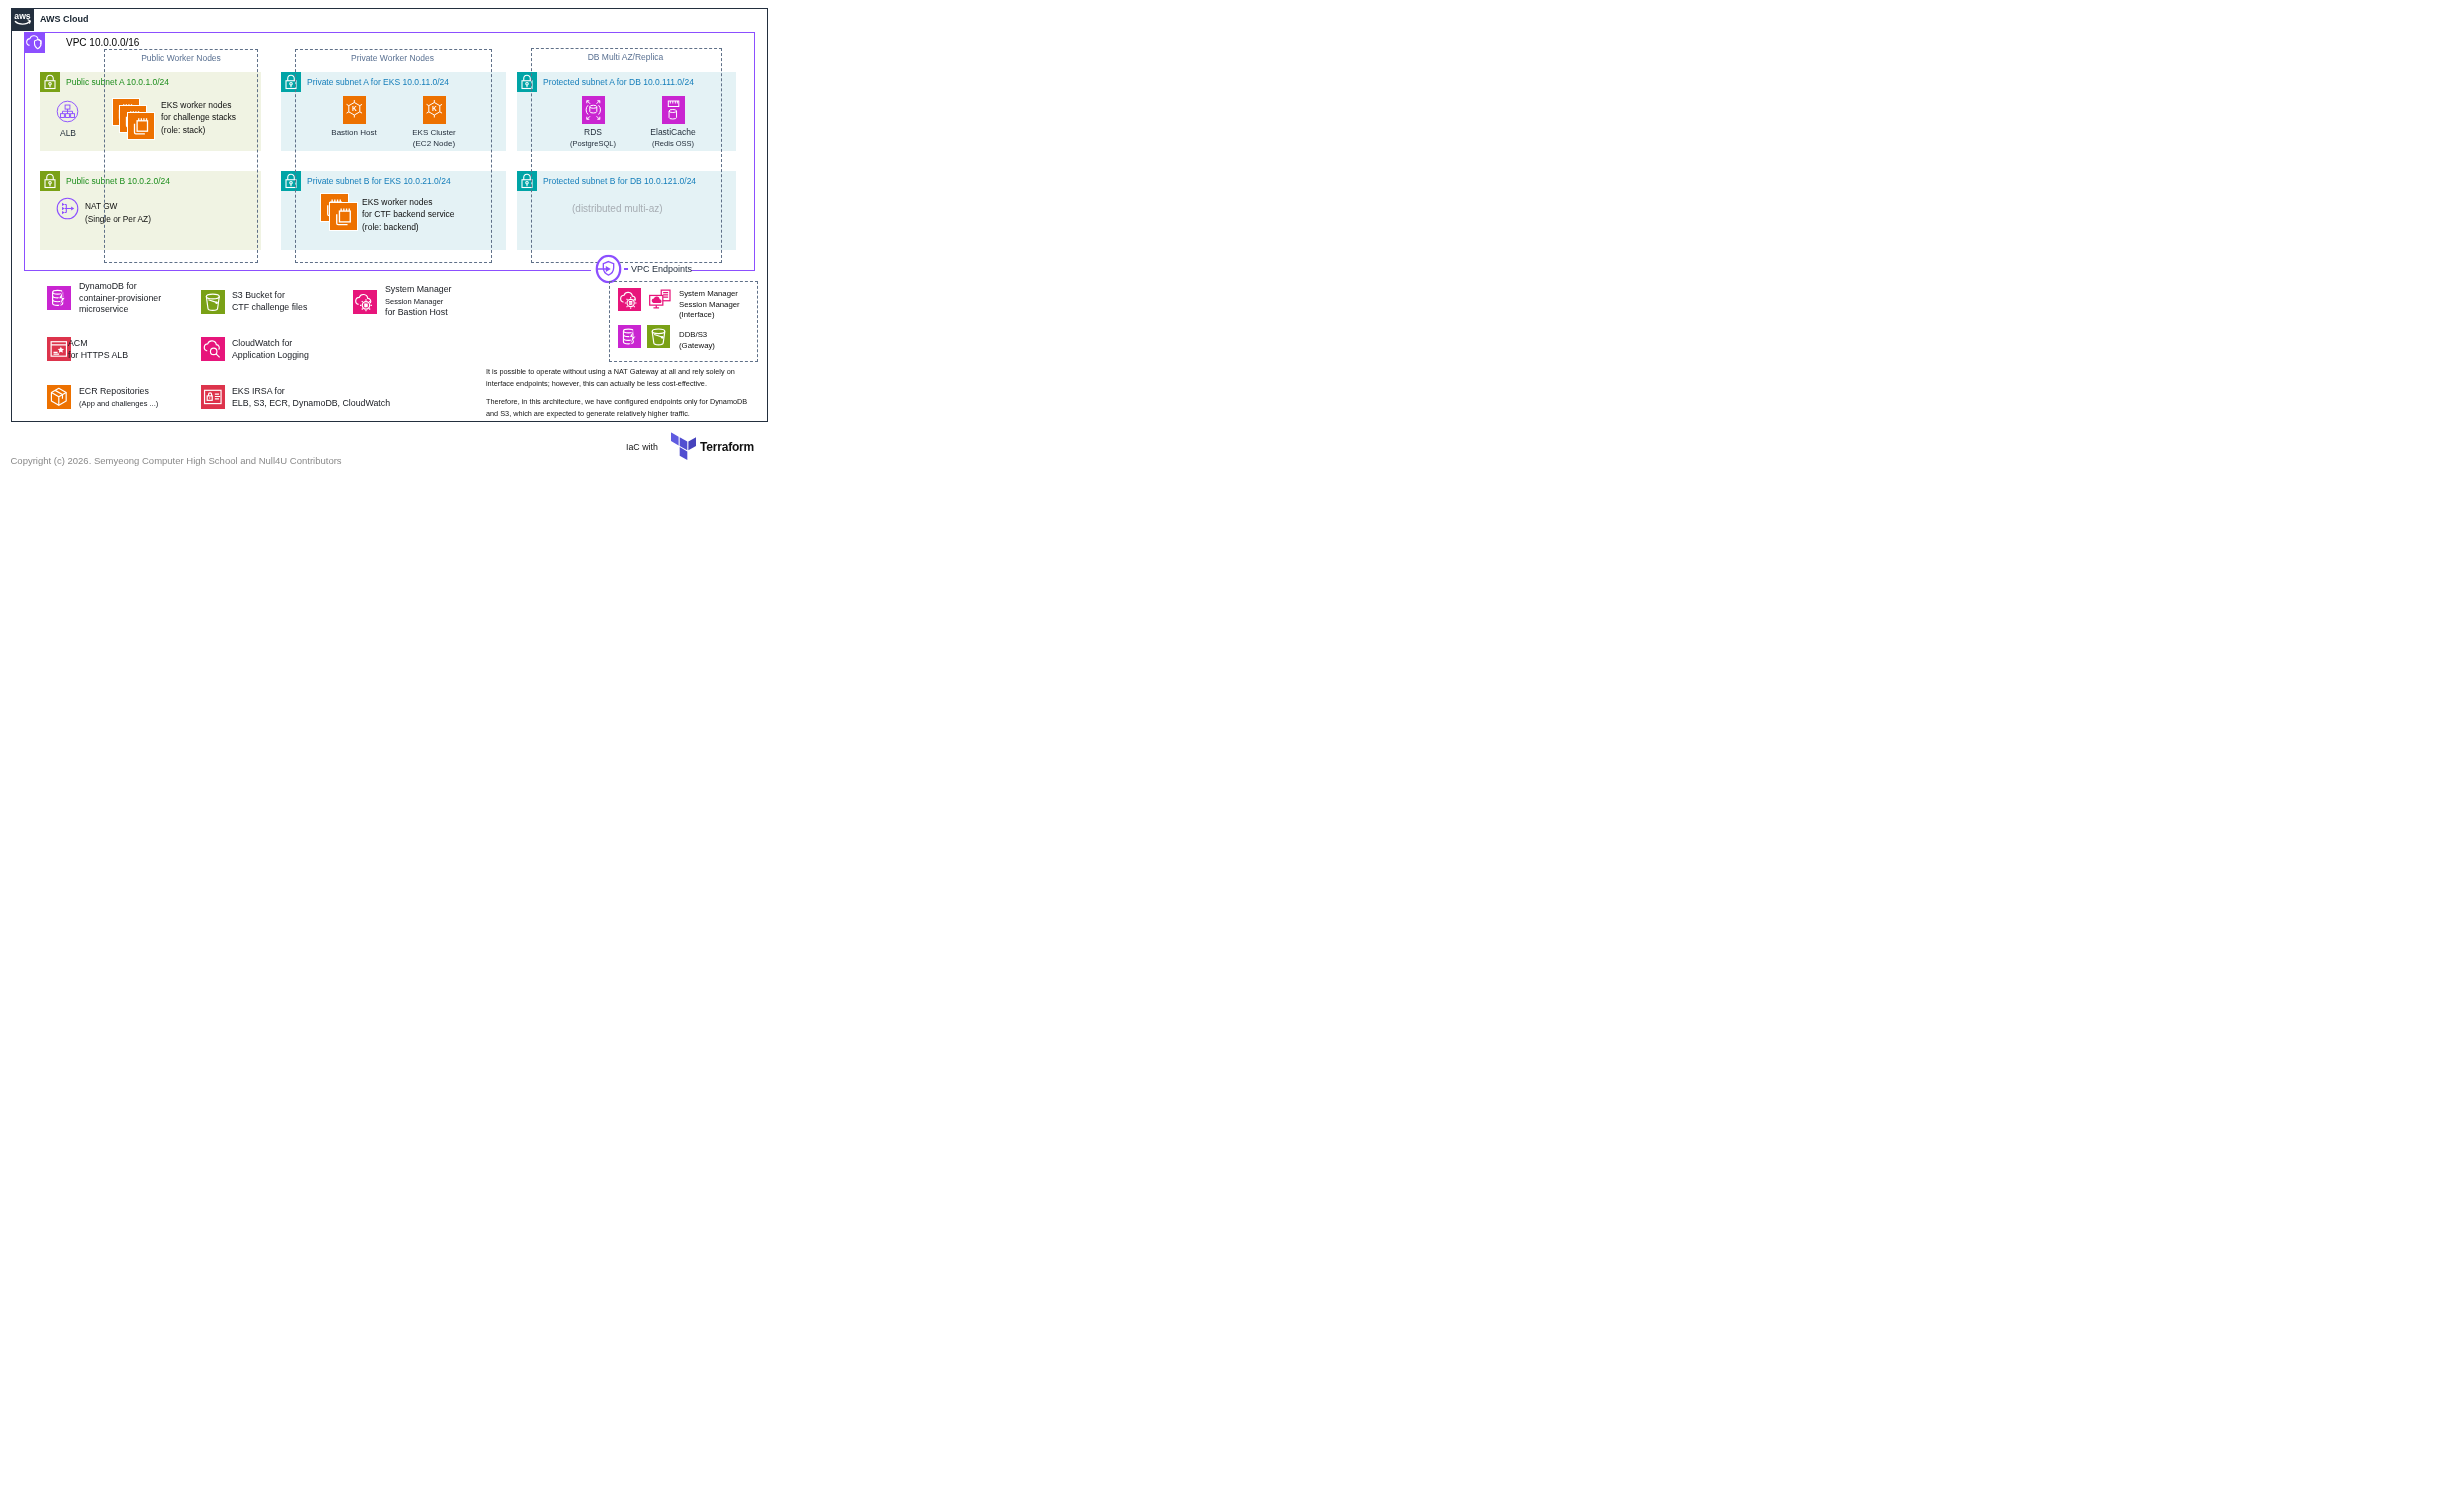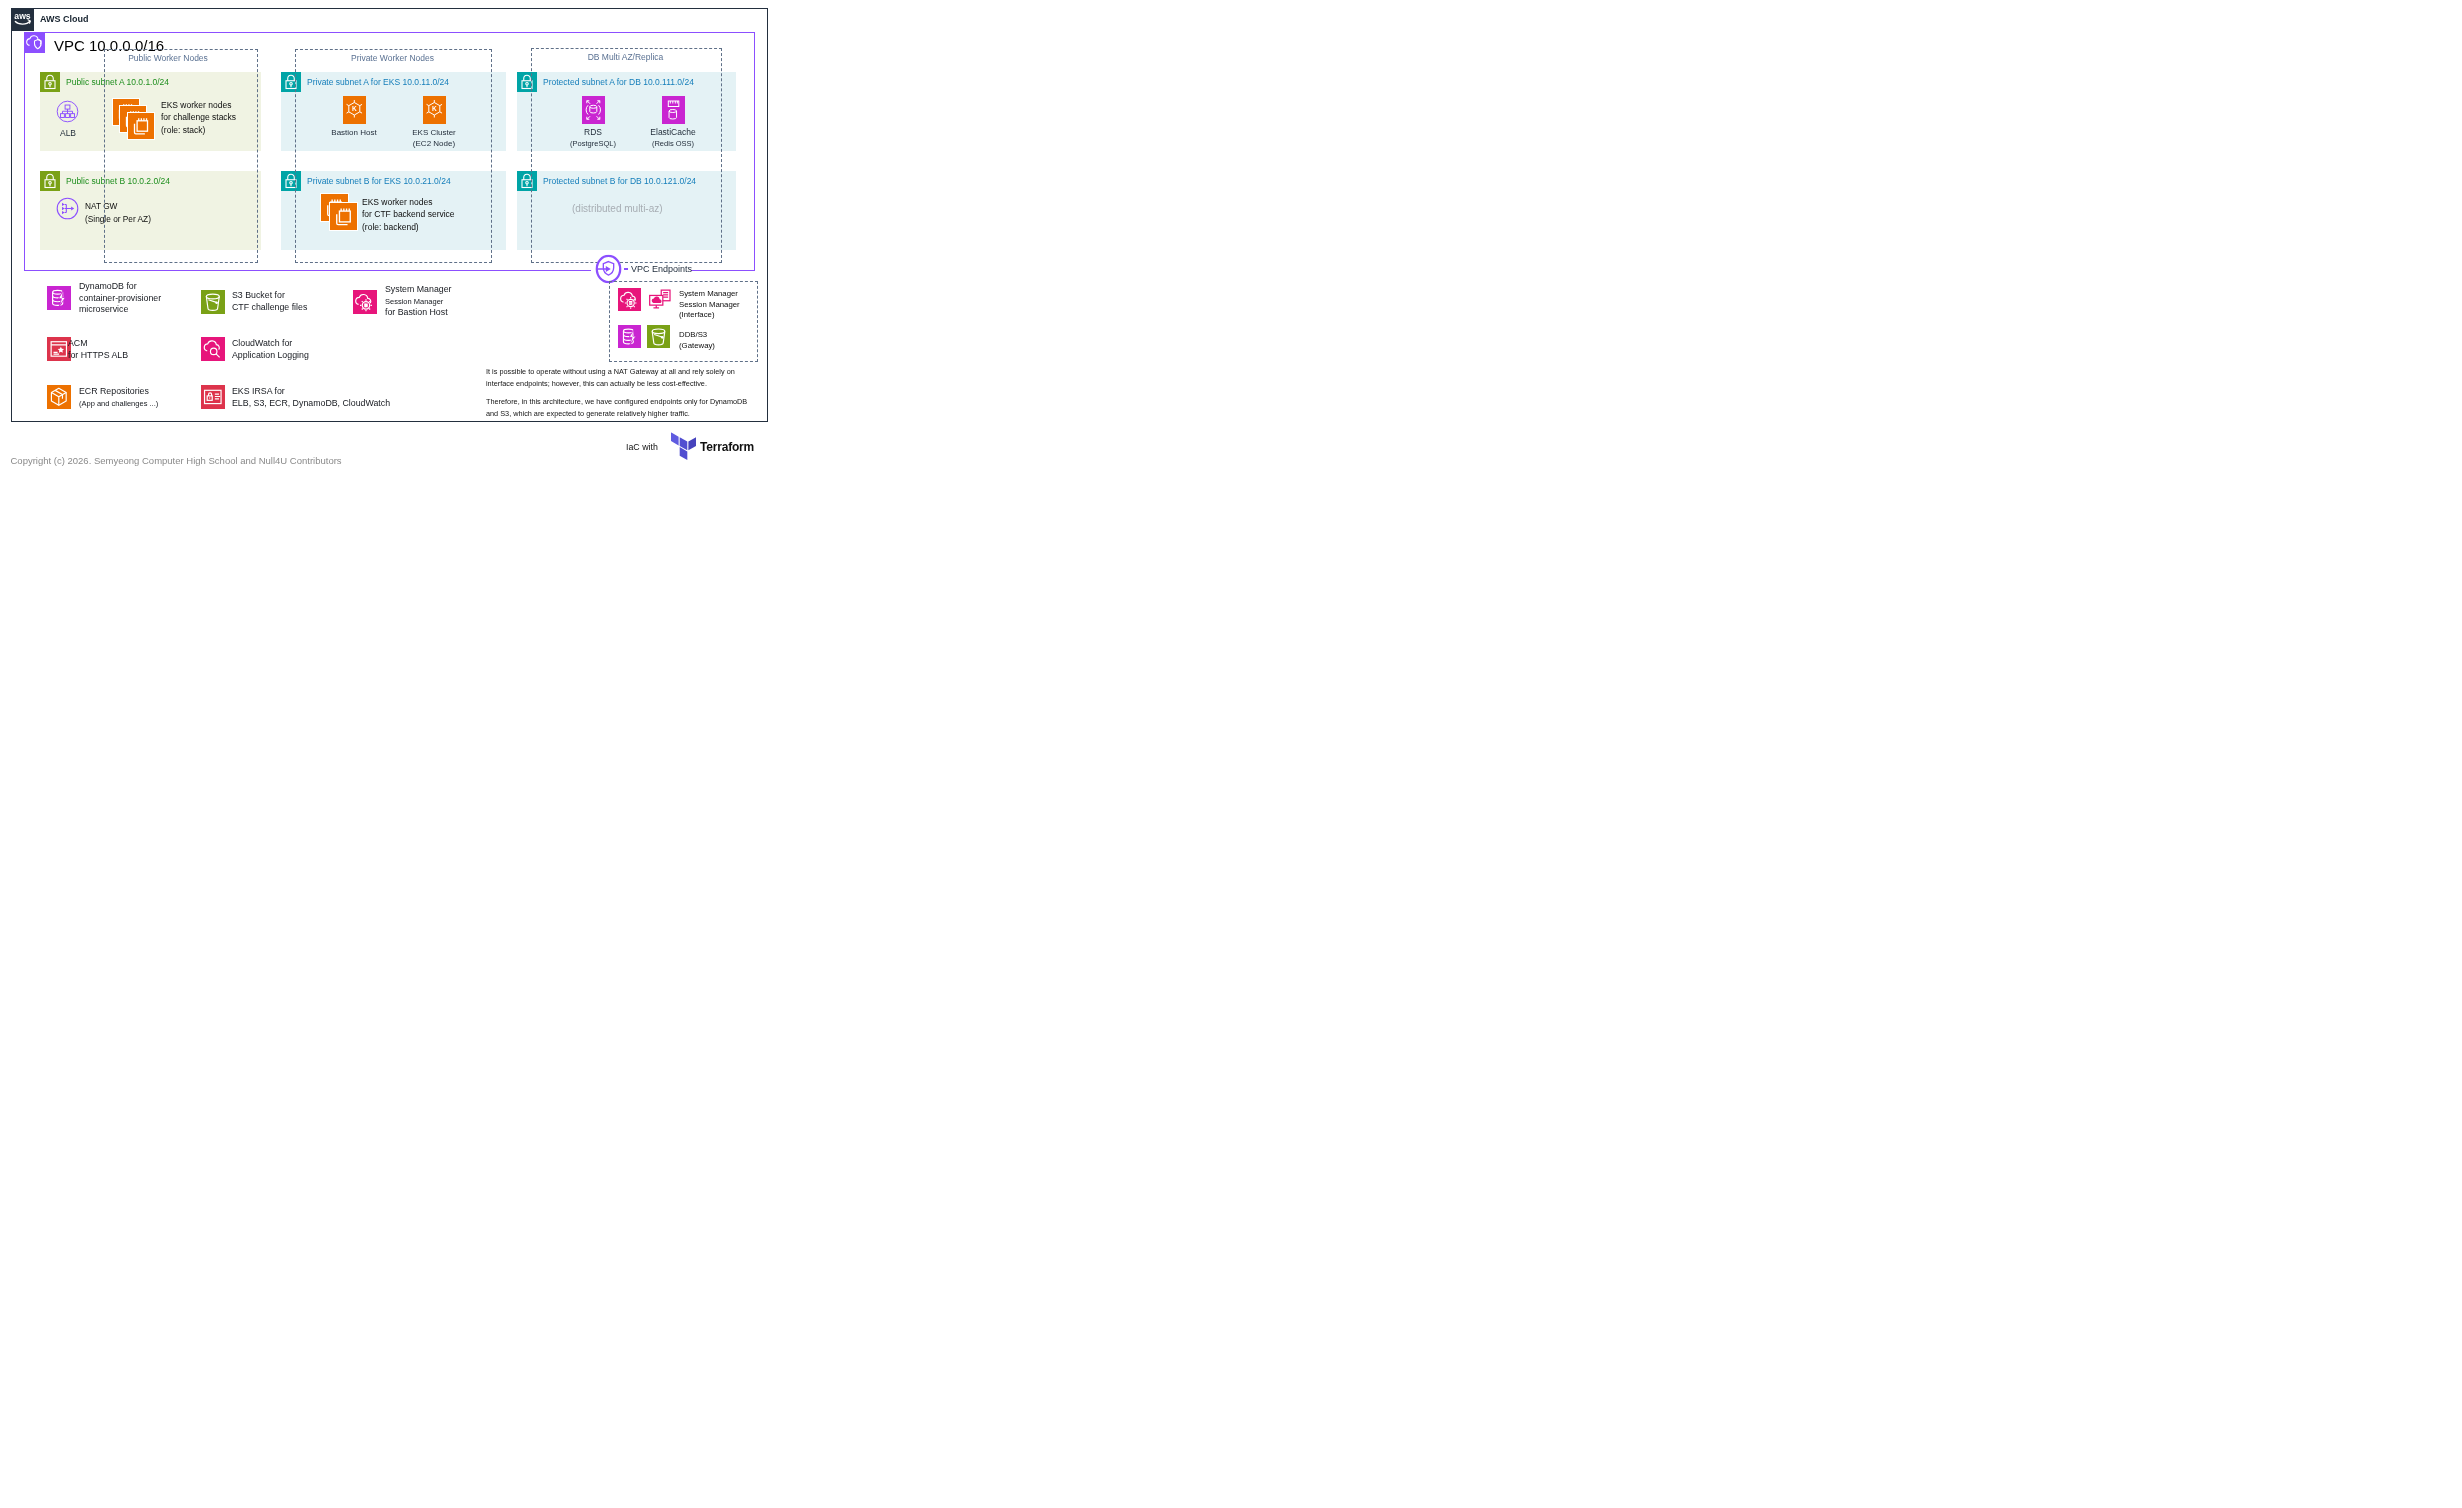--- a/index.html
+++ b/index.html
@@ -4,21 +4,21 @@
 <style>
   html,body{margin:0;padding:0;background:#fff}
   .canvas{position:relative;width:776px;height:475px;background:#fff;
           font-family:"Liberation Sans",sans-serif;color:#16191F;overflow:hidden}
   .abs{position:absolute}
   .box-aws{position:absolute;left:10.5px;top:7.5px;width:755px;height:412px;border:1.5px solid #232F3E}
   .aws-badge{position:absolute;left:10.5px;top:7.5px;width:23px;height:23px;background:#232F3E}
   .aws-title{position:absolute;left:40px;top:13.6px;font-size:9px;font-weight:700;color:#16222E}
   .box-vpc{position:absolute;left:23.6px;top:32px;width:729px;height:237px;border:1.3px solid #8C4FFF}
   .vpc-badge{position:absolute;left:23.6px;top:32px;width:21px;height:21px;background:#8C4FFF;color:#fff}
-  .vpc-title{position:absolute;left:54px;top:37px;font-size:15px;color:#000}
+  .vpc-title{position:absolute;left:66px;top:37px;font-size:10px;color:#000}
   .dashed{position:absolute;border:1.1px dashed #5F7088;pointer-events:none}
   .gtitle{position:absolute;font-size:8.5px;color:#5A7192;text-align:center;white-space:nowrap}
   .snbg{position:absolute;height:79px}
   .bg-pub{background:#F0F3E3}
   .bg-priv{background:#E4F2F5}
   .badge{position:absolute;width:20px;height:20px;color:#fff}
   .b-green{background:#7AA116}
   .b-teal{background:#00A4A6}
   .sntitle{position:absolute;font-size:8.5px;white-space:nowrap}
   .t-green{color:#1E8E1E}
@@ -311,21 +311,21 @@
   <div class="lbl" style="left:593px;top:139px;font-size:7.5px">(PostgreSQL)</div>
   <svg class="icon" style="left:662px;top:96px;width:22.6px;height:28px;background:#C925D1" viewBox="0 0 44 56">
       <use href="#i-cache"></use>
     </svg>
   <div class="lbl" style="left:673px;top:127px;font-size:8.5px">ElastiCache</div>
   <div class="lbl" style="left:673px;top:139px;font-size:7.5px">(Redis OSS)</div>
 
   <div class="ghost" style="left:572px;top:203px">(distributed multi-az)</div>
 
   <div class="dashed" style="left:104px;top:49px;width:152px;height:212px"></div>
-  <div class="gtitle" style="left:92px;top:53px;width:152px">Public Worker Nodes</div>
+  <div class="gtitle" style="left:105px;top:53px;width:152px">Public Worker Nodes</div>
   <div class="dashed" style="left:295px;top:49px;width:195px;height:212px"></div>
   <div class="gtitle" style="left:295px;top:53px;width:195px">Private Worker Nodes</div>
   <div class="dashed" style="left:531px;top:48px;width:189px;height:213px"></div>
   <div class="gtitle" style="left:531px;top:52px;width:189px">DB Multi AZ/Replica</div>
 
   <div class="wstrip" style="left:591px;top:264px;width:100px;height:9px"></div>
   <div class="pline" style="left:624px;top:268px;width:4px;height:1.5px"></div>
   <svg class="oline" style="left:595px;top:254px;width:27px;height:30px;color:#8C4FFF" viewBox="0 0 60 64">
       <use href="#i-endpoint"></use>
     </svg>

